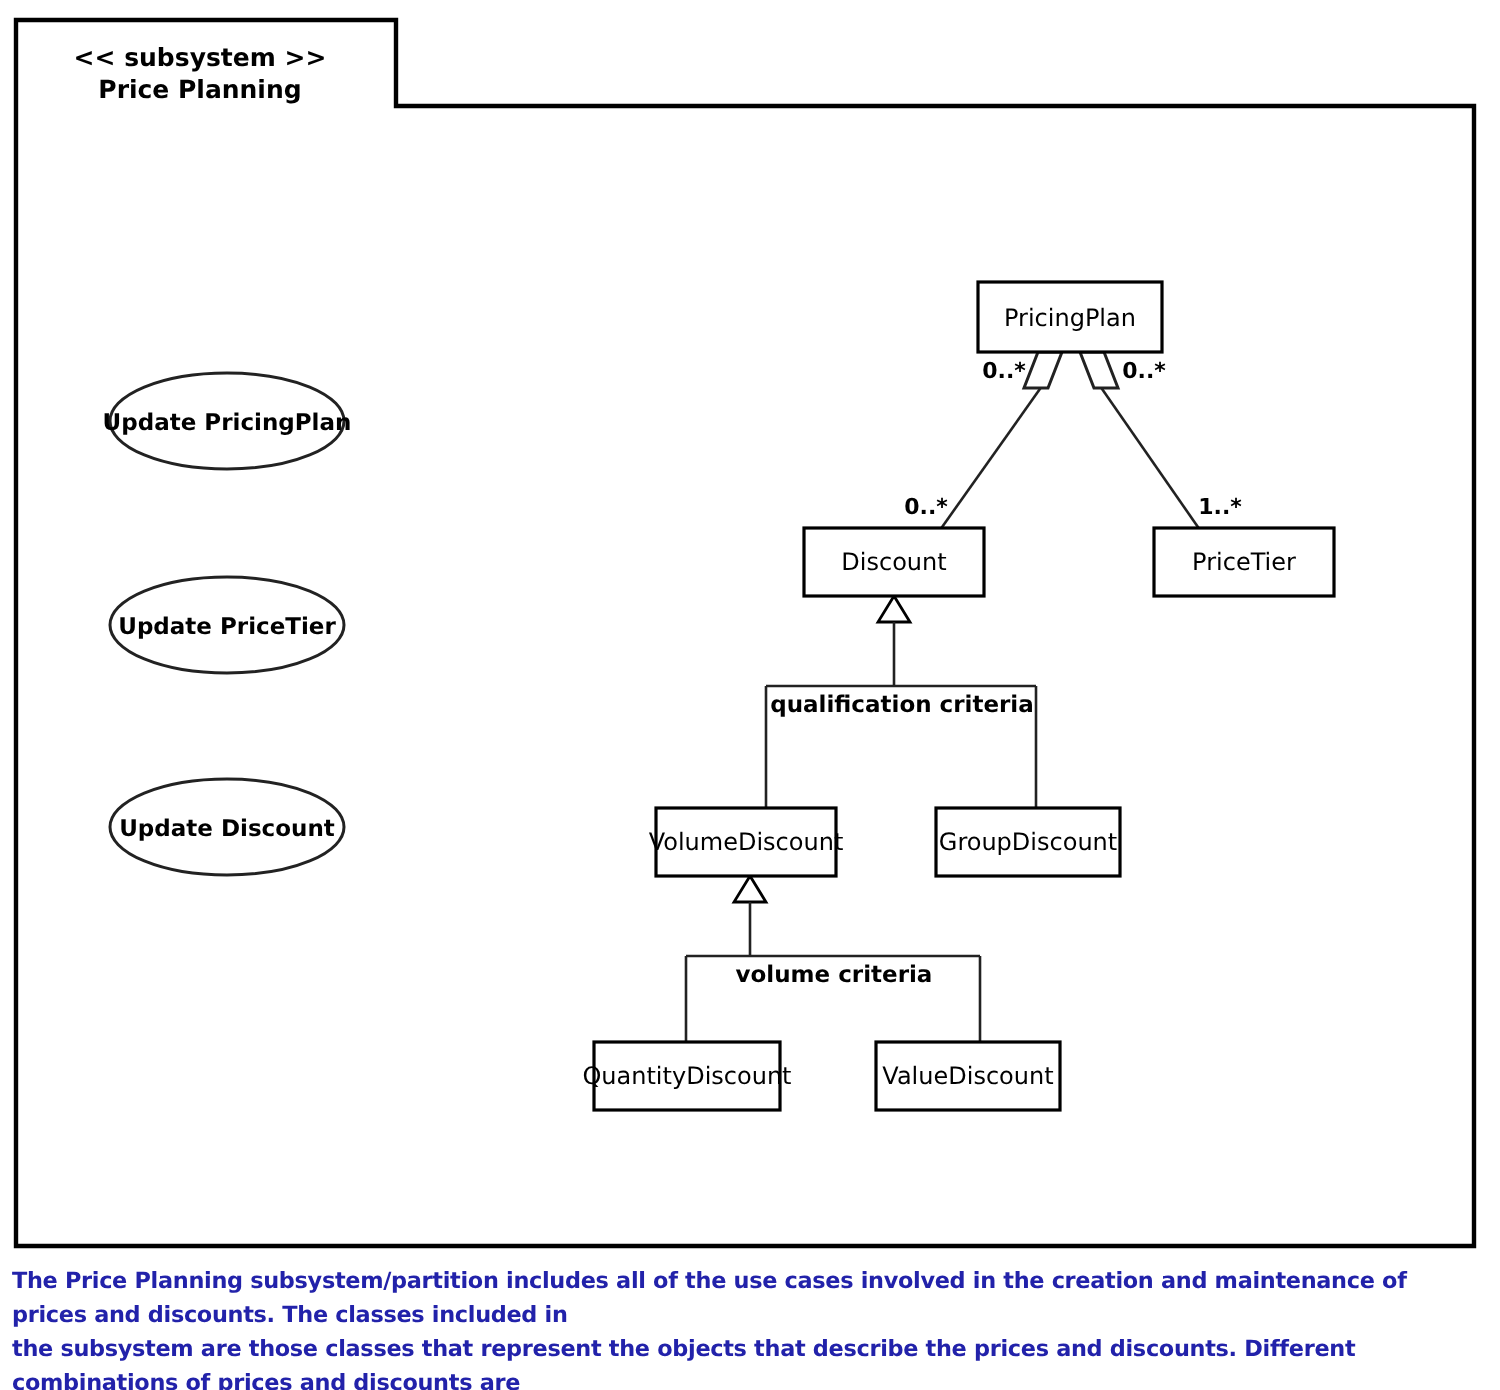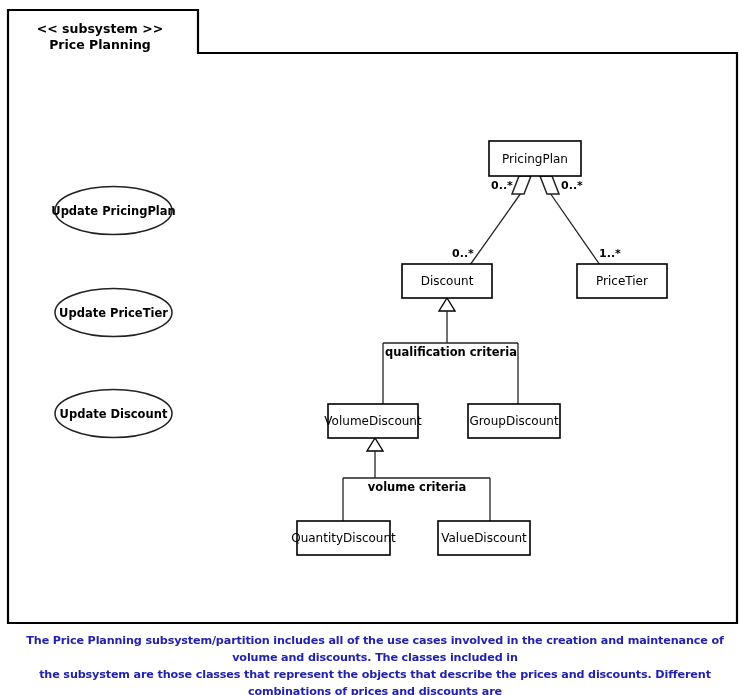--- a/index.html
+++ b/index.html
@@ -13,21 +13,20 @@
     position: relative;
     overflow: hidden;
     font-family: "DejaVu Sans", "Liberation Sans", sans-serif;
   }
 
   #diagram-root {
     position: absolute;
     left: 0; top: 0;
     width: 750px;
     height: 695px;
-    text-align: center;
   }
 
   #uml-svg {
     position: absolute;
     left: 0;
     top: 0;
   }
 
   .frame-line {
     fill: none;
@@ -208,18 +207,18 @@
     </g>
 
     <text class="t-mult" x="502" y="189">0..*</text>
     <text class="t-mult" x="572" y="189">0..*</text>
     <text class="t-mult" x="463" y="257">0..*</text>
     <text class="t-mult" x="610" y="257">1..*</text>
 
   </svg>
 
   <div id="caption">
-    <p>The Price Planning subsystem/partition includes all of the use cases involved in the creation and maintenance of volume and discounts.  The classes included in</p>
+    <p>The Price Planning subsystem/partition includes all of the use cases involved in the creation and maintenance of prices and discounts.  The classes included in</p>
     <p>the subsystem are those classes that represent the objects that describe the prices and discounts.   Different combinations of prices and discounts are</p>
 
   </div>
 
 </div>
 
 </body></html>

